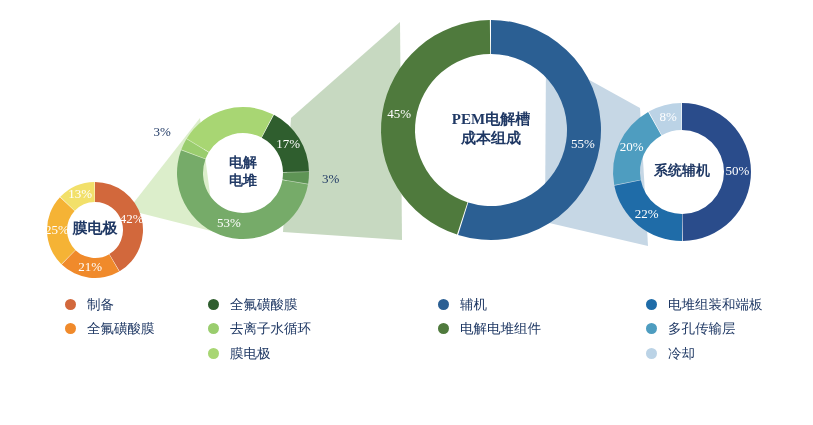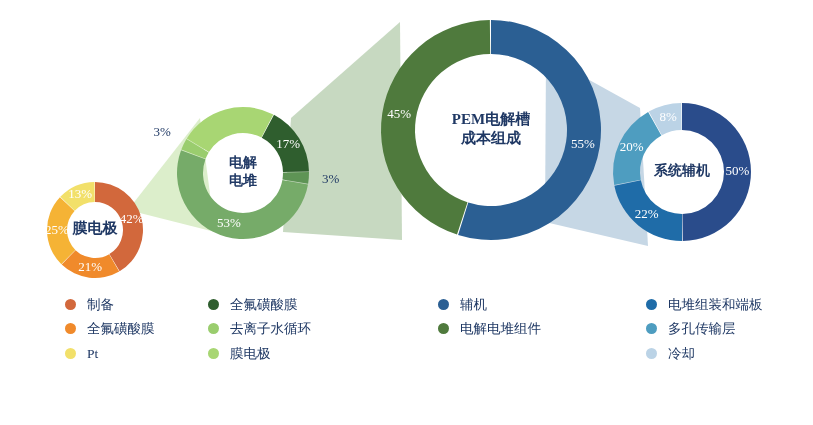--- a/index.html
+++ b/index.html
@@ -150,24 +150,20 @@
 <div class="legend" id="legend">
     <div class="legend-col c1">
       <div class="legend-item">
         <span class="legend-swatch" style="background: rgb(210, 104, 60);"></span>
         <span class="legend-label">制备</span>
       </div>
       <div class="legend-item">
         <span class="legend-swatch" style="background: rgb(240, 138, 43);"></span>
         <span class="legend-label">全氟磺酸膜</span>
       </div>
-      <div class="legend-item">
-        <span class="legend-swatch" style="background: rgb(242, 224, 106);"></span>
-        <span class="legend-label">Pt</span>
-      </div>
     </div>
     <div class="legend-col c2">
       <div class="legend-item">
         <span class="legend-swatch" style="background: rgb(47, 94, 46);"></span>
         <span class="legend-label">全氟磺酸膜</span>
       </div>
       <div class="legend-item">
         <span class="legend-swatch" style="background: rgb(154, 205, 110);"></span>
         <span class="legend-label">去离子水循环</span>
       </div>

